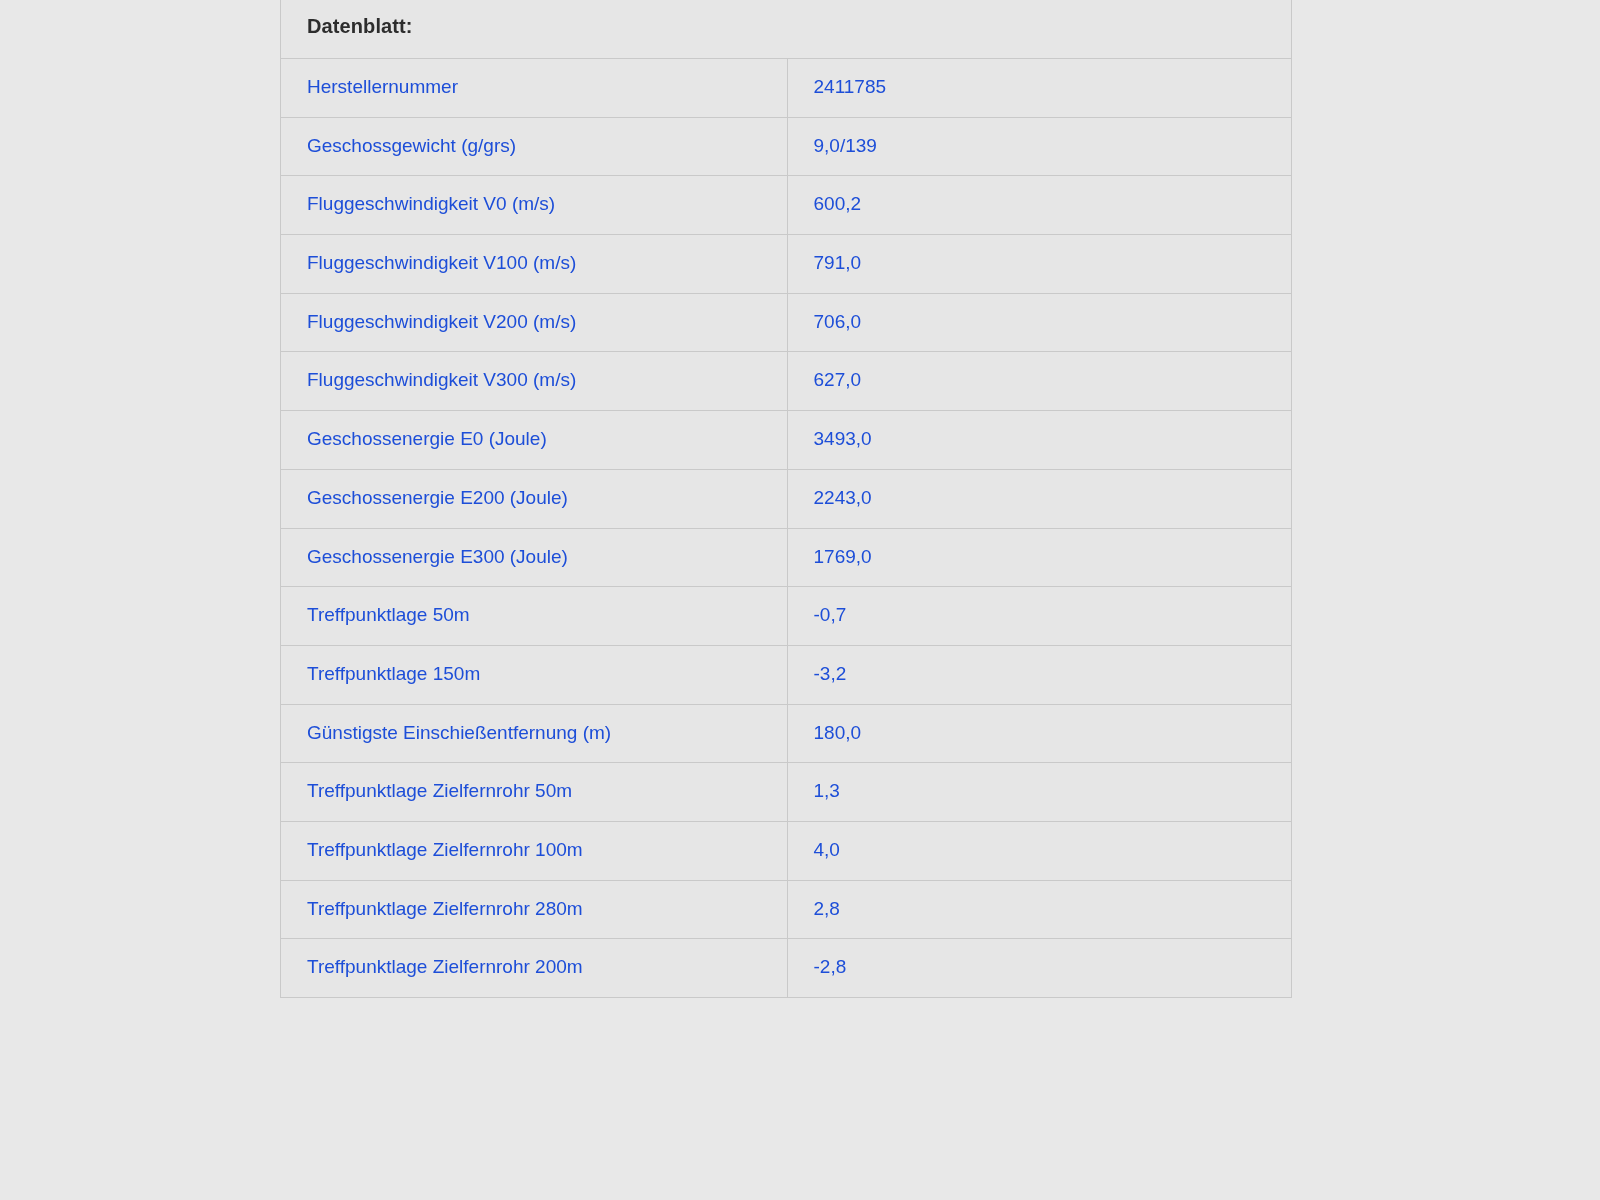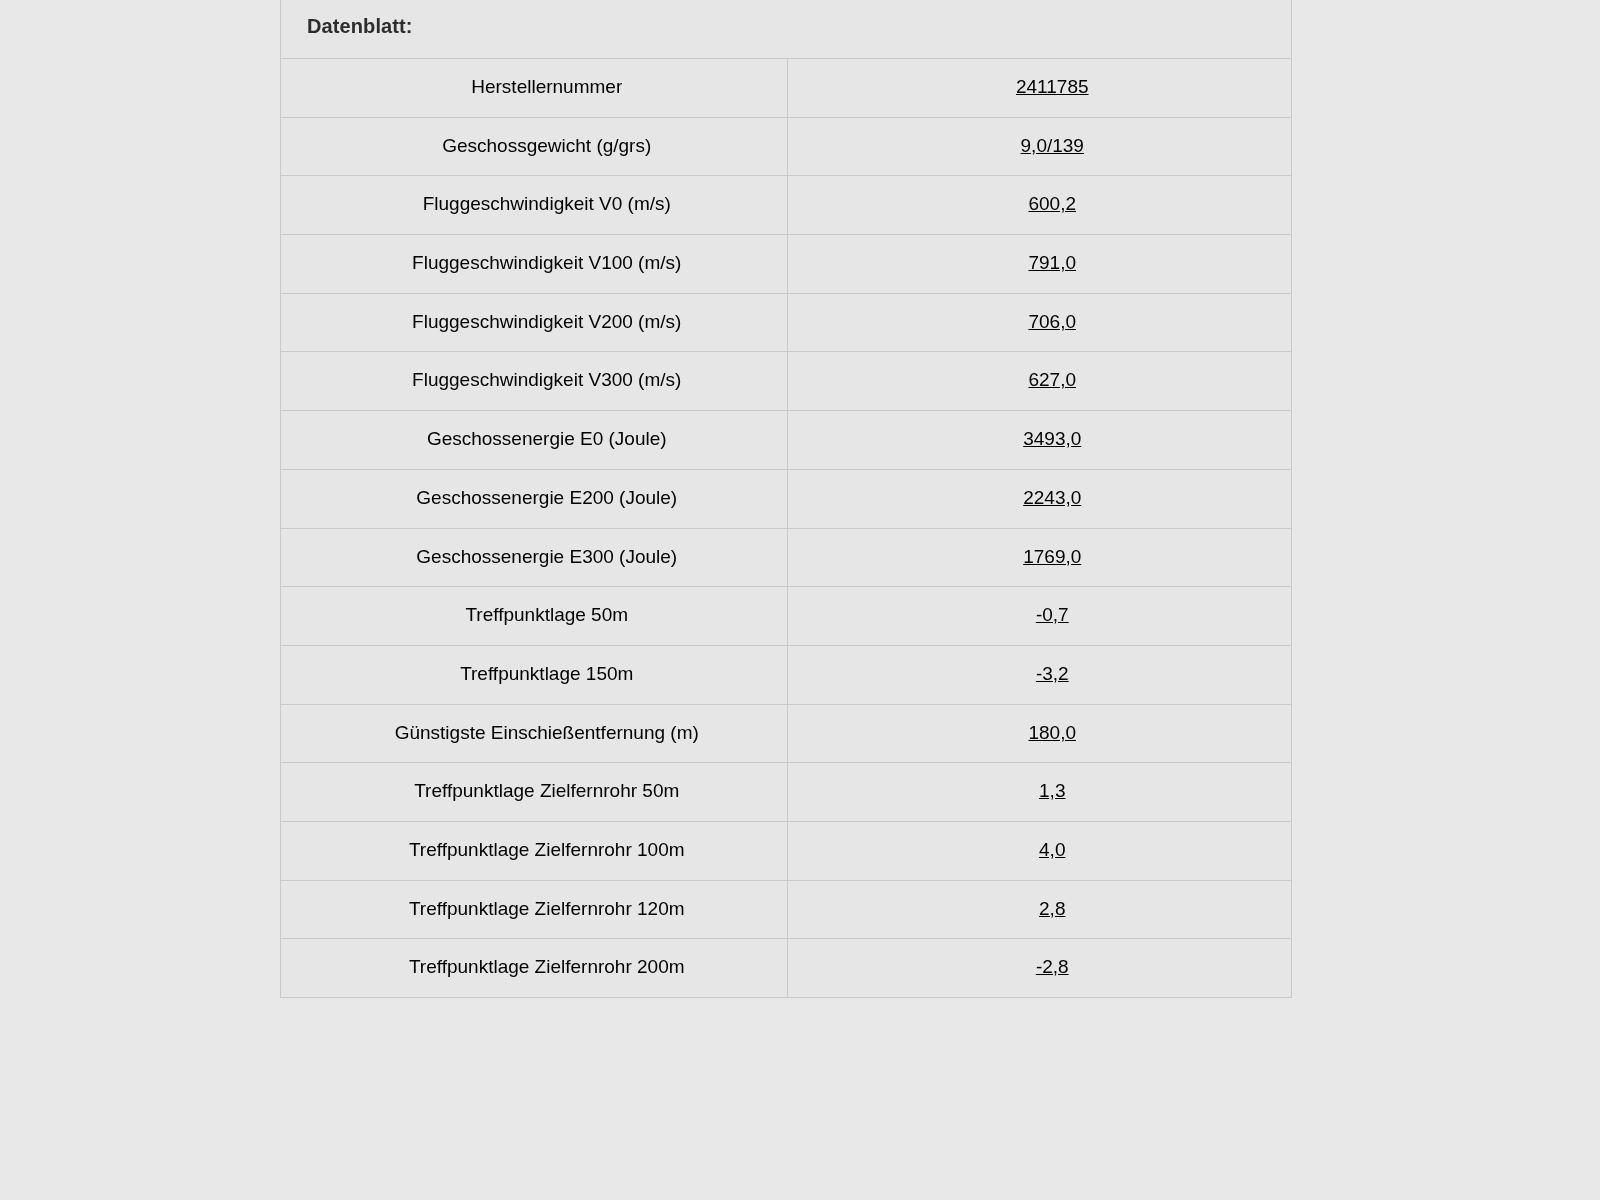--- a/index.html
+++ b/index.html
@@ -41,34 +41,32 @@
     table-layout: fixed;
   }
   table.spec-table tr {
     border-bottom: 1px solid #c9c9c9;
   }
   table.spec-table tr:last-child {
     border-bottom: none;
   }
   table.spec-table td {
     font-size: 19px;
-    color: #000000;
+    color: #1d4ed8;
     padding: 16px 0 17px 26px;
     vertical-align: middle;
     line-height: 1.3;
     box-sizing: border-box;
-    text-align: center;
   }
   td.spec-label {
     width: 506px;
     border-right: 1px solid #c9c9c9;
   }
   td.spec-value {
     width: 504px;
-    text-decoration: underline;
   }
 </style>
 </head>
 <body>
 
 <div class="page">
   <section class="datasheet">
     <div class="datasheet-title">Datenblatt:</div>
     <table class="spec-table">
       <tbody id="spec-table-body">
@@ -122,21 +120,21 @@
           </tr>
           <tr>
             <td class="spec-label">Treffpunktlage Zielfernrohr 50m</td>
             <td class="spec-value">1,3</td>
           </tr>
           <tr>
             <td class="spec-label">Treffpunktlage Zielfernrohr 100m</td>
             <td class="spec-value">4,0</td>
           </tr>
           <tr>
-            <td class="spec-label">Treffpunktlage Zielfernrohr 120m</td>
+            <td class="spec-label">Treffpunktlage Zielfernrohr 280m</td>
             <td class="spec-value">2,8</td>
           </tr>
           <tr>
             <td class="spec-label">Treffpunktlage Zielfernrohr 200m</td>
             <td class="spec-value">-2,8</td>
           </tr>
         </tbody>
     </table>
   </section>
 </div>

